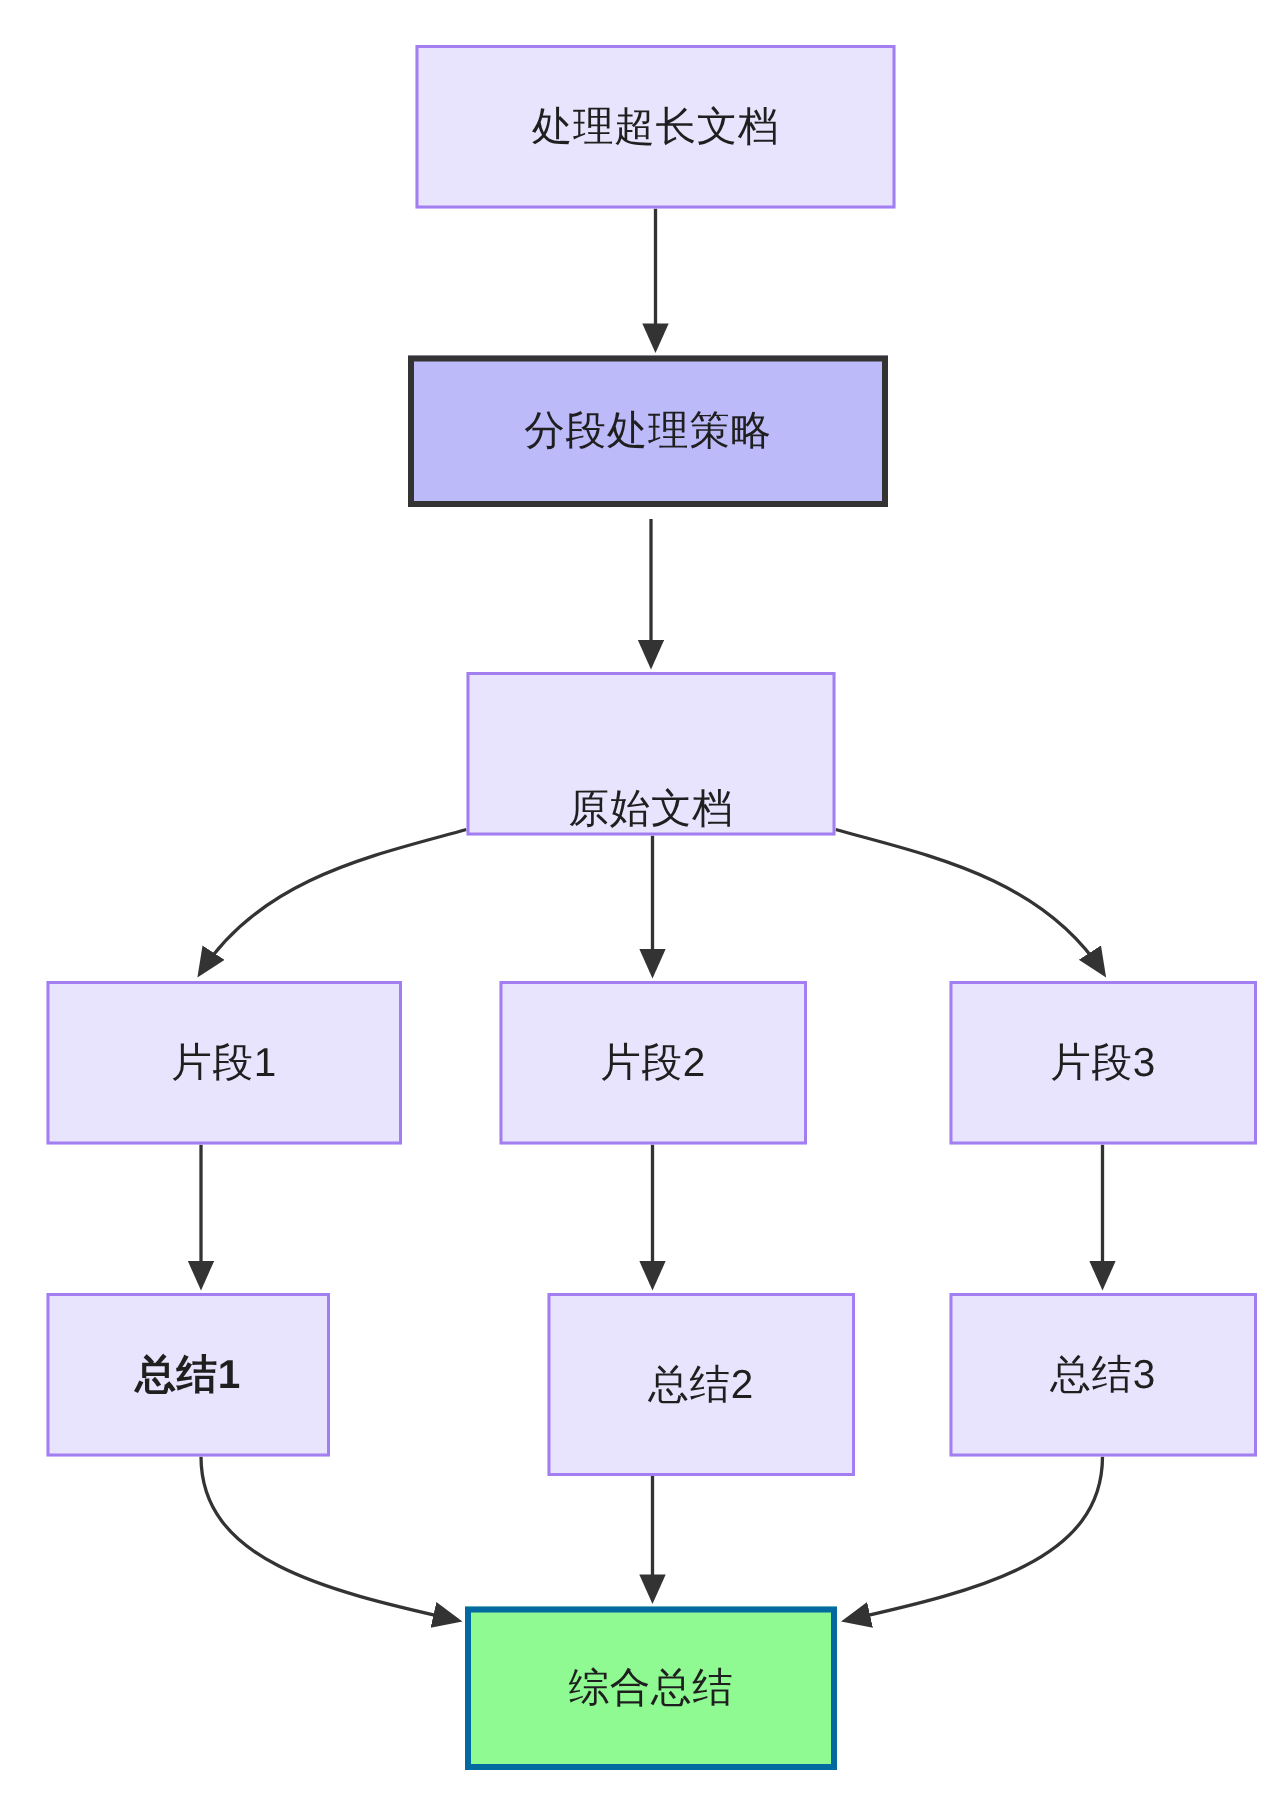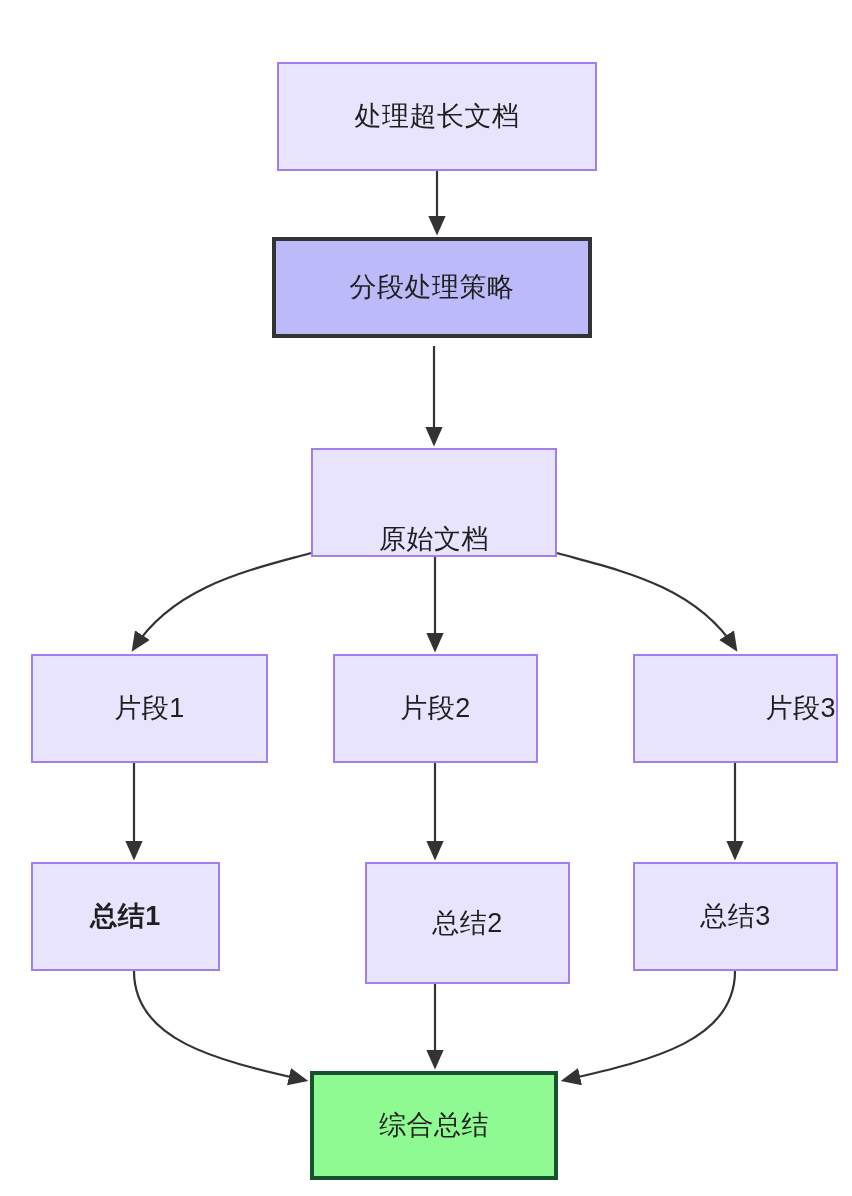--- a/index.html
+++ b/index.html
@@ -25,21 +25,21 @@
   .node.normal{
     background:#e8e4fd;
     border:2px solid #a27ef0;
   }
   .node.strong-purple{
     background:#bdbaf9;
     border:4px solid #333333;
   }
   .node.strong-green{
     background:#90fa92;
-    border:4px solid #14532d;
+    border:4px solid #0369a1;
   }
 </style>
 </head>
 <body>
 
 <div id="flowchart">
 
   <svg id="edge-layer" viewBox="0 0 852 1196" xmlns="http://www.w3.org/2000/svg">
     <defs>
       <marker id="arrow" markerWidth="10" markerHeight="10" refX="7" refY="4" orient="auto" markerUnits="strokeWidth">
@@ -55,36 +55,36 @@
         <path d="M 134,763 L 134,856" fill="none" stroke="#333333" stroke-width="2.2" marker-end="url(#arrow)"></path>
         <path d="M 435,763 L 435,856" fill="none" stroke="#333333" stroke-width="2.2" marker-end="url(#arrow)"></path>
         <path d="M 735,763 L 735,856" fill="none" stroke="#333333" stroke-width="2.2" marker-end="url(#arrow)"></path>
         <path d="M 134,971 C 134,1040 215,1060 304,1080" fill="none" stroke="#333333" stroke-width="2.2" marker-end="url(#arrow)"></path>
         <path d="M 435,971 L 435,1065" fill="none" stroke="#333333" stroke-width="2.2" marker-end="url(#arrow)"></path>
         <path d="M 735,971 C 735,1040 654,1060 565,1080" fill="none" stroke="#333333" stroke-width="2.2" marker-end="url(#arrow)"></path>
       </g>
   </svg>
 
   <div id="nodes-group">
-      <div class="node normal" style="left: 277px; top: 30px; width: 320px; height: 109px; margin-top: 32px;">
+      <div class="node normal" style="left: 277px; top: 30px; width: 320px; height: 109px;">
         <span>处理超长文档</span>
       </div>
       <div class="node strong-purple" style="left: 272px; top: 237px; width: 320px; height: 101px;">
         <span>分段处理策略</span>
       </div>
       <div class="node normal" style="left: 311px; top: 448px; width: 246px; height: 109px; align-items: flex-end;">
         <span>原始文档</span>
       </div>
       <div class="node normal" style="left: 31px; top: 654px; width: 237px; height: 109px;">
         <span>片段1</span>
       </div>
       <div class="node normal" style="left: 333px; top: 654px; width: 205px; height: 109px;">
         <span>片段2</span>
       </div>
-      <div class="node normal" style="left: 633px; top: 654px; width: 205px; height: 109px; justify-content: flex-end;">
+      <div class="node normal" style="left: 633px; top: 654px; width: 205px; height: 109px;">
         <span>片段3</span>
       </div>
       <div class="node normal" style="left: 31px; top: 862px; width: 189px; height: 109px; font-weight: bold;">
         <span>总结1</span>
       </div>
       <div class="node normal" style="left: 333px; top: 862px; width: 205px; height: 122px; margin-left: 32px;">
         <span>总结2</span>
       </div>
       <div class="node normal" style="left: 633px; top: 862px; width: 205px; height: 109px;">
         <span>总结3</span>

